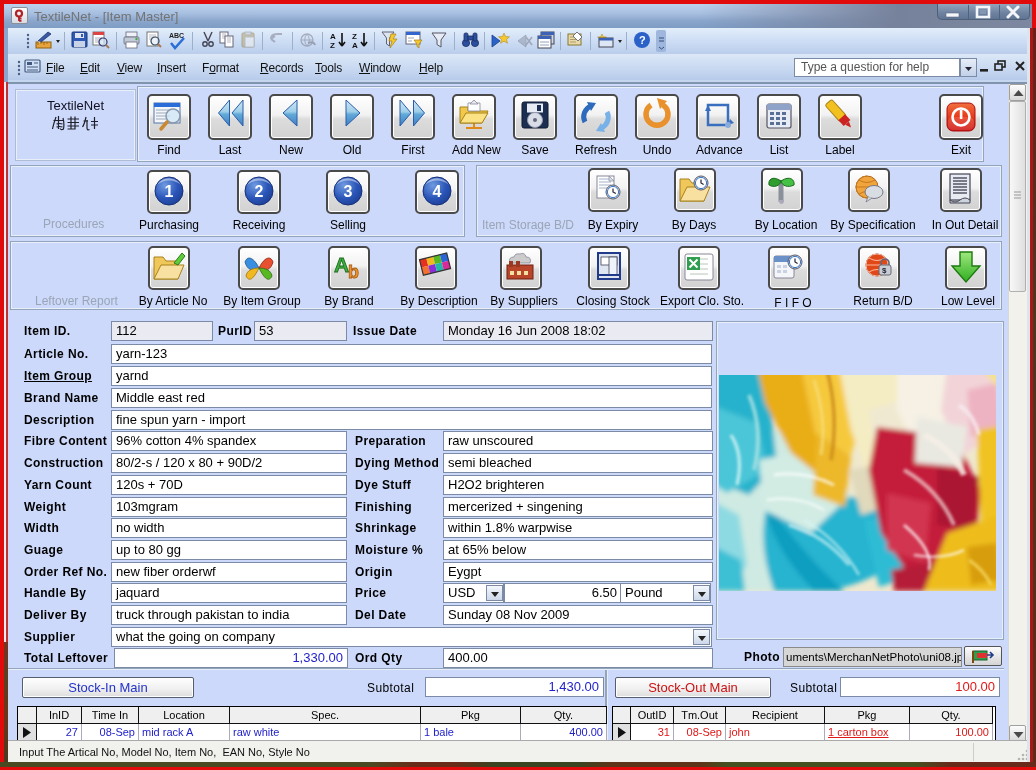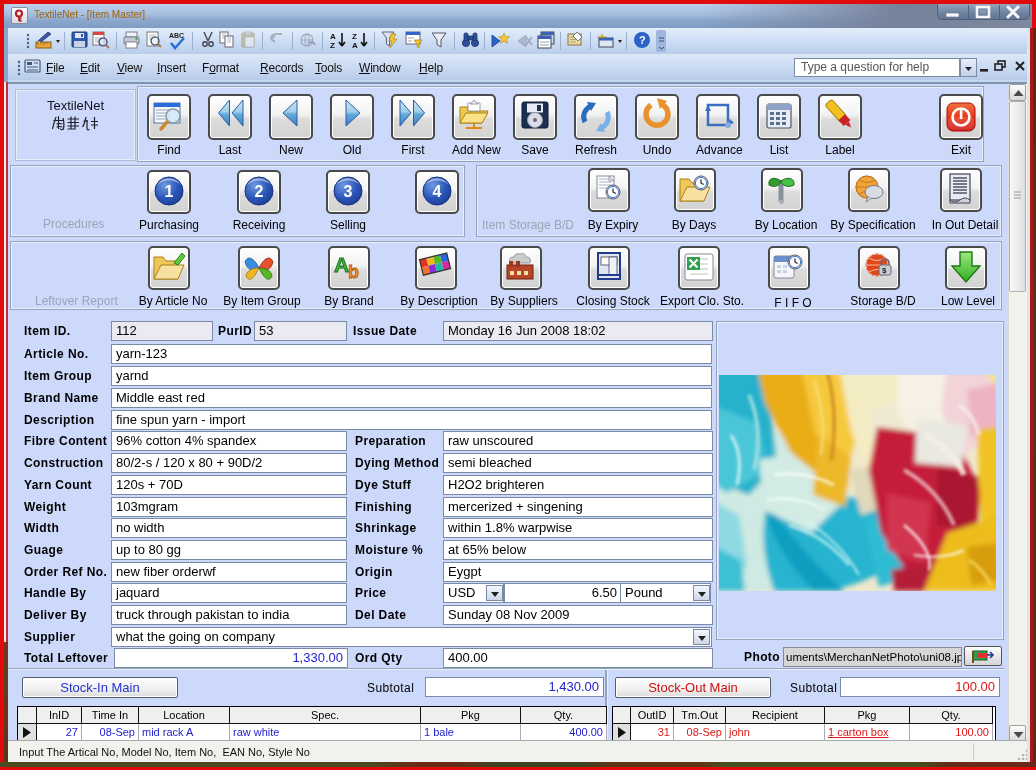--- a/index.html
+++ b/index.html
@@ -2,21 +2,21 @@
 <html><head>
 <meta charset="utf-8">
 <style>
 * { margin:0; padding:0; box-sizing:border-box; }
 html,body { width:1036px; height:770px; overflow:hidden; }
 body { font-family:"Liberation Sans", sans-serif; position:relative; background:#e5e9f2; }
 .abs { position:absolute; }
 #frame { position:absolute; inset:0; background:#e10b0b; }
 #titlebar { position:absolute; left:4px; top:4px; width:1028px; height:24px;
   background:linear-gradient(180deg,#bdd1ec 0%,#a7bfe0 40%,#8aa6cc 70%,#7e9cc4 100%); }
-#titletext { position:absolute; left:34px; top:9px; font-size:10px; color:#a16207; }
+#titletext { position:absolute; left:34px; top:9px; font-size:13px; color:#737373; }
 #appwrap { position:absolute; left:4px; top:28px; width:1028px; height:734px; background:#c5d6f0; }
 .tbrow { position:absolute; left:0; width:1028px; }
 #toolbar1 { top:0; height:26px; background:linear-gradient(180deg,#e3eefb 0%,#cdddf4 50%,#b9cdeb 100%); }
 #menubar { top:26px; height:26px; background:linear-gradient(180deg,#dce8f8 0%,#c9d9f1 55%,#b7cbea 100%); }
 #formarea { position:absolute; left:0; top:54px; width:1028px; height:658px; background:#ccd9fb; border-top:2px solid #8194ad; overflow:hidden; }
 .menuitem { position:absolute; top:7px; font-size:12px; color:#111; letter-spacing:-0.2px; }
 .menuitem u { text-decoration:underline; }
 .panel { position:absolute; border:1px solid #93a5bd; box-shadow:inset 0 0 0 1px #e9eff9; }
 .btn { position:absolute; width:44px; height:46px; background:linear-gradient(180deg,#ffffff 0%,#f2f2f2 45%,#dcdcdc 55%,#d2d2d2 100%); border:2px solid #4a4a4a; border-radius:5px; box-shadow:inset 0 0 0 1px #fff; }
 .btn.sm { width:42px; height:44px; }
@@ -648,32 +648,32 @@
         </svg>
       </div>
    <div class="btnlabel" style="left:129px;top:210px;width:80px;">By Article No</div>
    <div class="btnlabel" style="left:214px;top:210px;width:88px;">By Item Group</div>
    <div class="btnlabel" style="left:317px;top:210px;width:56px;">By Brand</div>
    <div class="btnlabel" style="left:389px;top:210px;width:92px;">By Description</div>
    <div class="btnlabel" style="left:482px;top:210px;width:76px;">By Suppliers</div>
    <div class="btnlabel" style="left:567px;top:210px;width:84px;">Closing Stock</div>
    <div class="btnlabel" style="left:655px;top:210px;width:86px;">Export Clo. Sto.</div>
    <div class="btnlabel" style="left:761px;top:212px;width:56px;">F I F O</div>
-   <div class="btnlabel" style="left:843px;top:210px;width:72px;">Storage B/D</div>
+   <div class="btnlabel" style="left:843px;top:210px;width:72px;">Return B/D</div>
    <div class="btnlabel" style="left:934px;top:210px;width:60px;">Low Level</div>
 
    <div class="flabel" style="left:20px;top:240px;">Item ID.</div>
    <div class="field gray" style="left:107px;top:237px;width:102px;">112</div>
    <div class="flabel" style="left:214px;top:240px;">PurID</div>
    <div class="field gray" style="left:250px;top:237px;width:93px;">53</div>
    <div class="flabel" style="left:349px;top:240px;">Issue Date</div>
    <div class="field gray" style="left:439px;top:237px;width:270px;">Monday 16 Jun 2008 18:02</div>
    <div class="flabel" style="left:20px;top:263px;">Article No.</div>
    <div class="field" style="left:107px;top:260px;width:601px;">yarn-123</div>
-   <div class="flabel" style="left:20px;top:285px;">Item Group</div>
+   <div class="flabel" style="left:20px;top:285px;text-decoration:underline;">Item Group</div>
    <div class="field" style="left:107px;top:282px;width:601px;">yarnd</div>
    <div class="flabel" style="left:20px;top:307px;">Brand Name</div>
    <div class="field" style="left:107px;top:304px;width:601px;">Middle east red</div>
    <div class="flabel" style="left:20px;top:329px;">Description</div>
    <div class="field" style="left:107px;top:326px;width:601px;">fine spun yarn - import</div>
    <div class="flabel" style="left:20px;top:350px;">Fibre Content</div>
    <div class="field" style="left:107px;top:347px;width:236px;">96% cotton 4% spandex</div>
    <div class="flabel" style="left:351px;top:350px;">Preparation</div>
    <div class="field" style="left:439px;top:347px;width:270px;">raw unscoured</div>
    <div class="flabel" style="left:20px;top:372px;">Construction</div>
@@ -793,21 +793,21 @@
    <div class="field gray" style="left:779px;top:563px;width:179px;background:#d6d6d6;border-color:#8a8a8a;font-size:11.5px;padding-left:2px;">uments\MerchanNetPhoto\uni08.jpg</div>
    <div class="abs" style="left:960px;top:562px;width:38px;height:20px;background:linear-gradient(180deg,#fdfdfd,#d4d4d4);border:1px solid #555;border-radius:2px;"><svg width="36" height="18" viewBox="0 0 36 18">
           <rect x="8" y="4" width="14" height="9" fill="#2f9e4f" stroke="#1a5f2f"></rect>
           <rect x="12" y="6" width="10" height="5" fill="#e03030"></rect>
           <path d="M8 4 v12" stroke="#7a4a10" stroke-width="2"></path>
           <path d="M22 8 l6 0 M25 5 l3 3 -3 3" stroke="#223a8a" stroke-width="1.6" fill="none"></path>
         </svg></div>
 
    <div class="abs" style="left:4px;top:584px;width:996px;height:2px;background:#93a5bd;border-bottom:1px solid #e9eff9;"></div>
    <div class="abs" style="left:601px;top:586px;width:3px;height:72px;background:#93a5bd;border-right:1px solid #e9eff9;"></div>
-   <div class="pushbtn" style="left:18px;top:593px;width:156px;color:#2233cc;">Stock-In Main</div>
+   <div class="pushbtn" style="left:18px;top:593px;width:172px;color:#2233cc;">Stock-In Main</div>
    <div class="flabel" style="left:363px;top:597px;font-weight:normal;font-size:12px;">Subtotal</div>
    <div class="field" style="left:421px;top:593px;width:179px;text-align:right;padding-right:4px;color:#2222cc;">1,430.00</div>
    <div class="pushbtn" style="left:611px;top:593px;width:156px;color:#cc1111;">Stock-Out Main</div>
    <div class="flabel" style="left:786px;top:597px;font-weight:normal;font-size:12px;">Subtotal</div>
    <div class="field" style="left:836px;top:593px;width:160px;text-align:right;padding-right:4px;color:#e01818;">100.00</div>
 
    <div class="abs tbl" style="left:13px;top:622px;width:590px;height:36px;">
      <div class="th" style="left:0;width:19px;"></div>
      <div class="th" style="left:19px;width:45px;">InID</div>
      <div class="th" style="left:64px;width:57px;">Time In</div>

